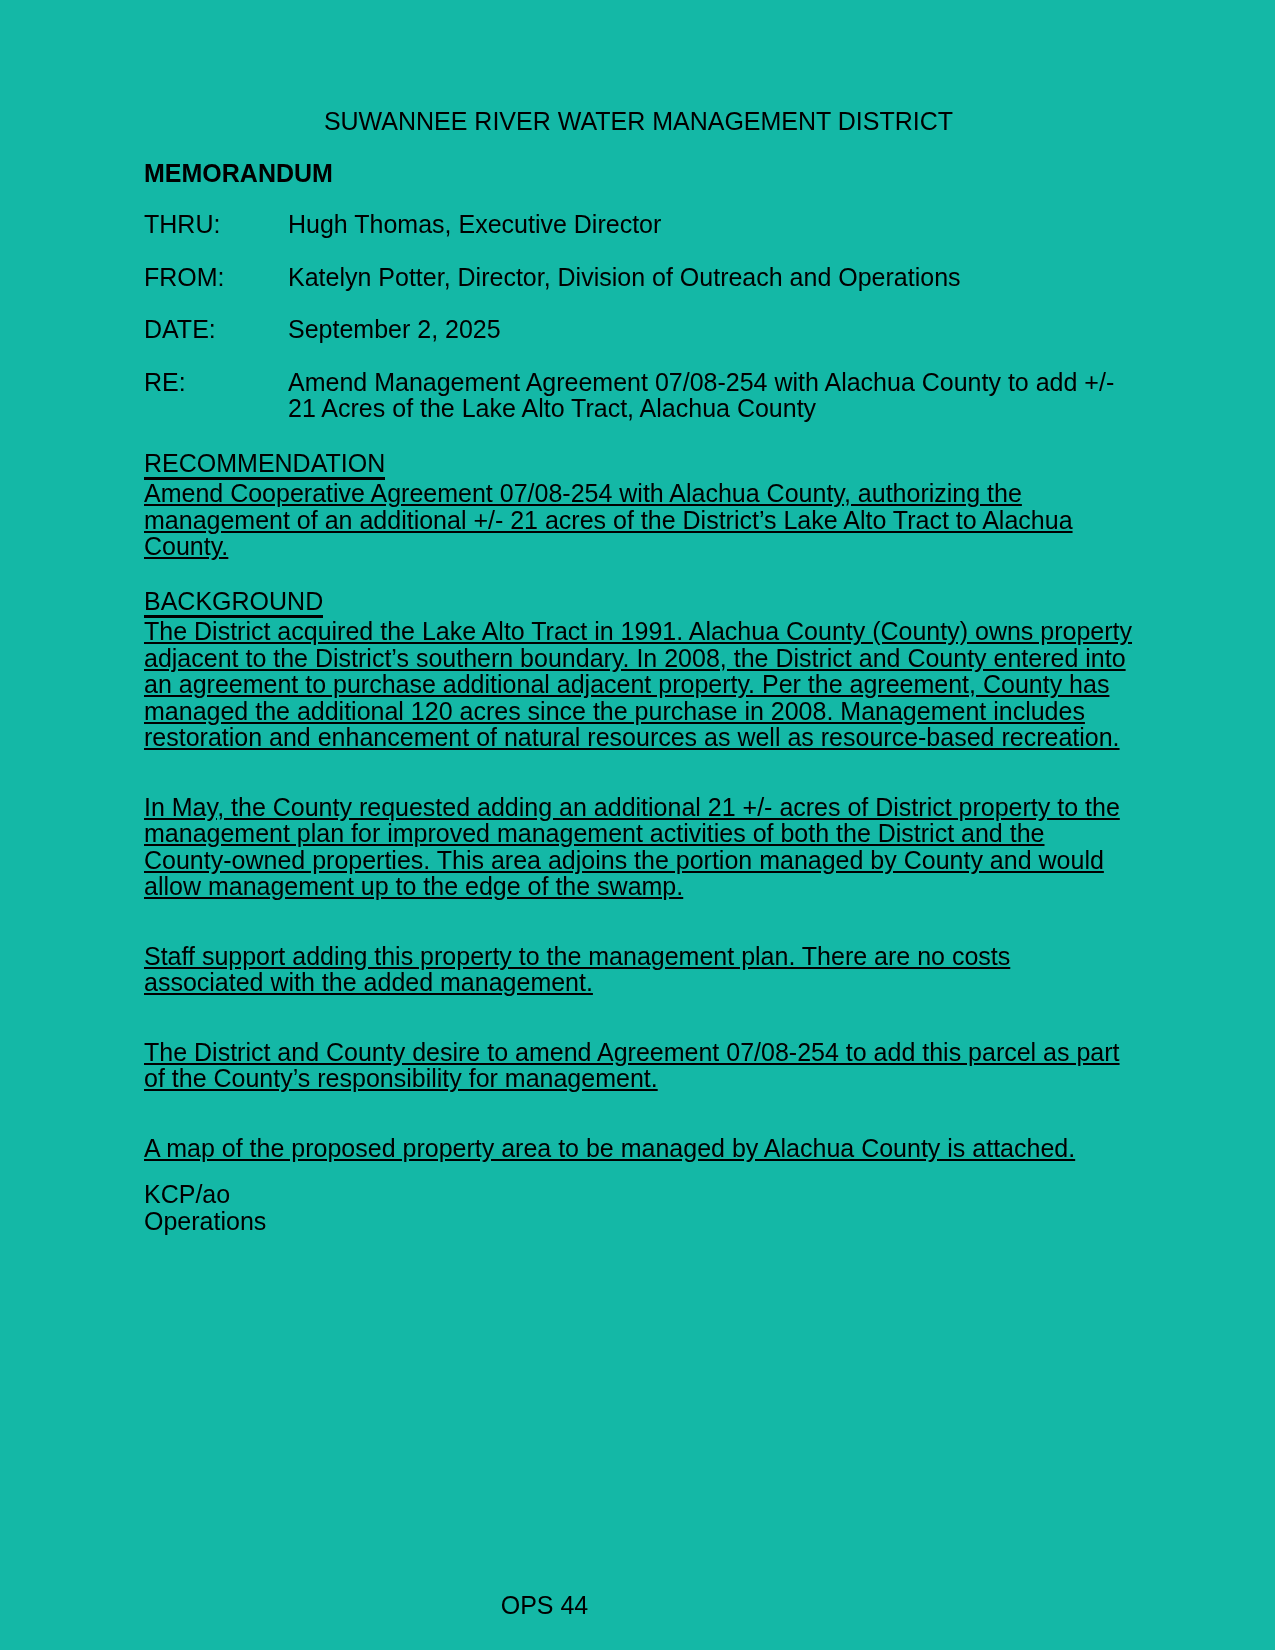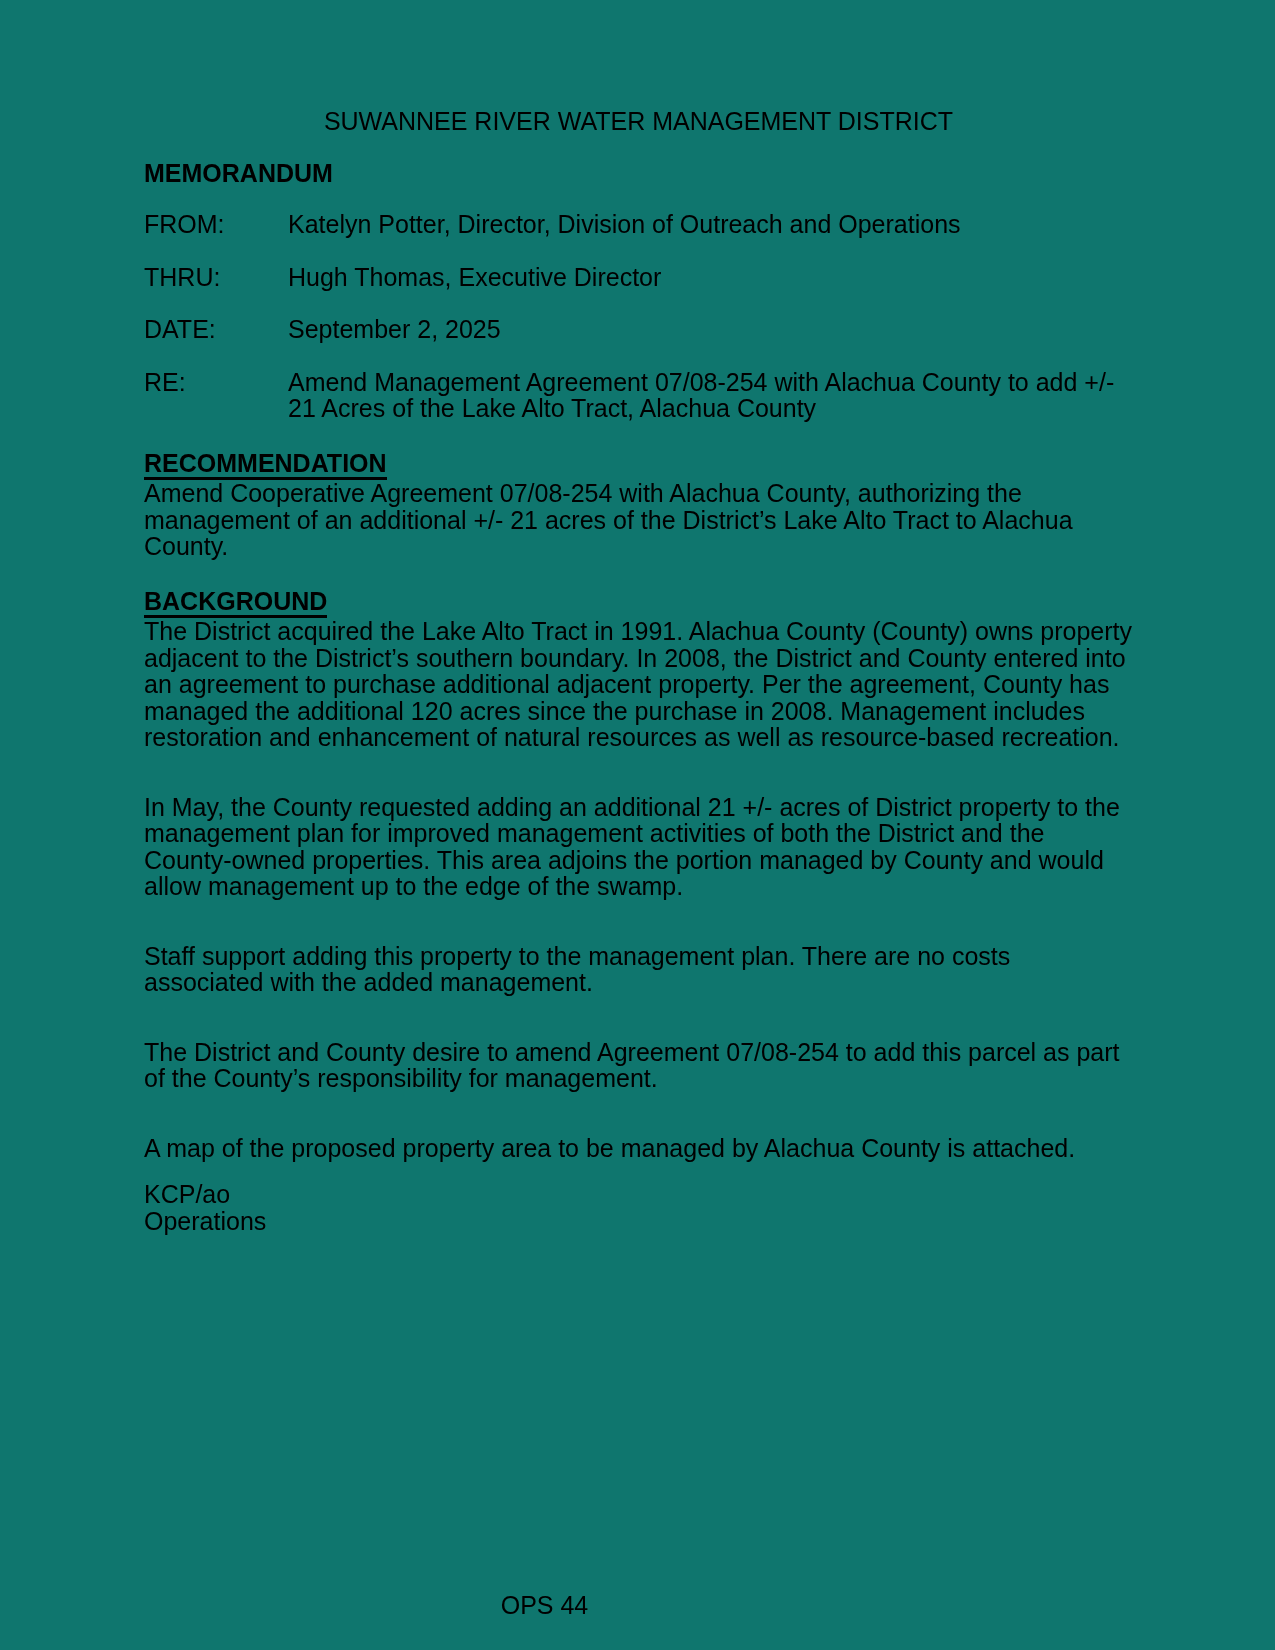--- a/index.html
+++ b/index.html
@@ -1,45 +1,45 @@
 <!DOCTYPE html>
 <html><head>
 <meta charset="utf-8">
 <style>
   html, body { margin: 0; padding: 0; background: #ffffff; }
   .page {
     position: relative;
     width: 1275px;
     height: 1650px;
     margin: 0 auto;
-    background: #0f766e;
+    background: #14b8a6;
     color: #000000;
     font-family: "Liberation Sans", sans-serif;
     font-size: 25px;
     line-height: 26.5px;
     box-sizing: border-box;
     padding: 108px 142px 0 144px;
     overflow: hidden;
   }
   .org-title { text-align: center; }
   .doc-type  { text-align: left; font-weight: bold; margin-top: 25px; }
 
   .memo-fields { margin-top: 25px; }
   .memo-row { display: flex; }
   .memo-row + .memo-row { margin-top: 26px; }
   .memo-label { flex: 0 0 144px; width: 144px; }
   .memo-value { flex: 1 1 auto; }
 
-  .section-heading { font-weight: bold; margin-top: 28px; }
+  .section-heading { font-weight: normal; margin-top: 28px; }
   .heading-text {
     display: inline-block;
     border-bottom: 3px solid #000;
     padding-bottom: 1px;
   }
-  p.para { margin: 0; }
+  p.para { margin: 0; text-decoration: underline; }
   p.para + p.para { margin-top: 43px; }
 
   .closing { margin-top: 20px; }
 
   .page-footer {
     position: absolute;
     top: 1592px;
     left: 0;
     width: 1089px;
     text-align: center;
@@ -49,26 +49,26 @@
 <body>
 
 <div class="page">
 
   <div class="org-title">SUWANNEE RIVER WATER MANAGEMENT DISTRICT</div>
 
   <div class="doc-type">MEMORANDUM</div>
 
   <div class="memo-fields">
     <div class="memo-row">
+      <div class="memo-label">THRU:</div>
+      <div class="memo-value">Hugh Thomas, Executive Director</div>
+    </div>
+    <div class="memo-row">
       <div class="memo-label">FROM:</div>
       <div class="memo-value">Katelyn Potter, Director, Division of Outreach and Operations</div>
-    </div>
-    <div class="memo-row">
-      <div class="memo-label">THRU:</div>
-      <div class="memo-value">Hugh Thomas, Executive Director</div>
     </div>
     <div class="memo-row">
       <div class="memo-label">DATE:</div>
       <div class="memo-value">September 2, 2025</div>
     </div>
     <div class="memo-row">
       <div class="memo-label">RE:</div>
       <div class="memo-value">Amend Management Agreement 07/08-254 with Alachua County to add +/- 21 Acres of the Lake Alto Tract, Alachua County</div>
     </div>
   </div>

